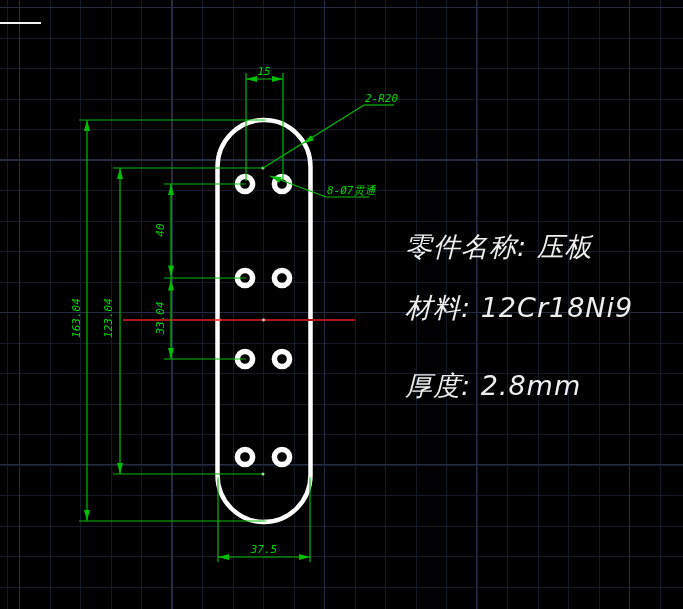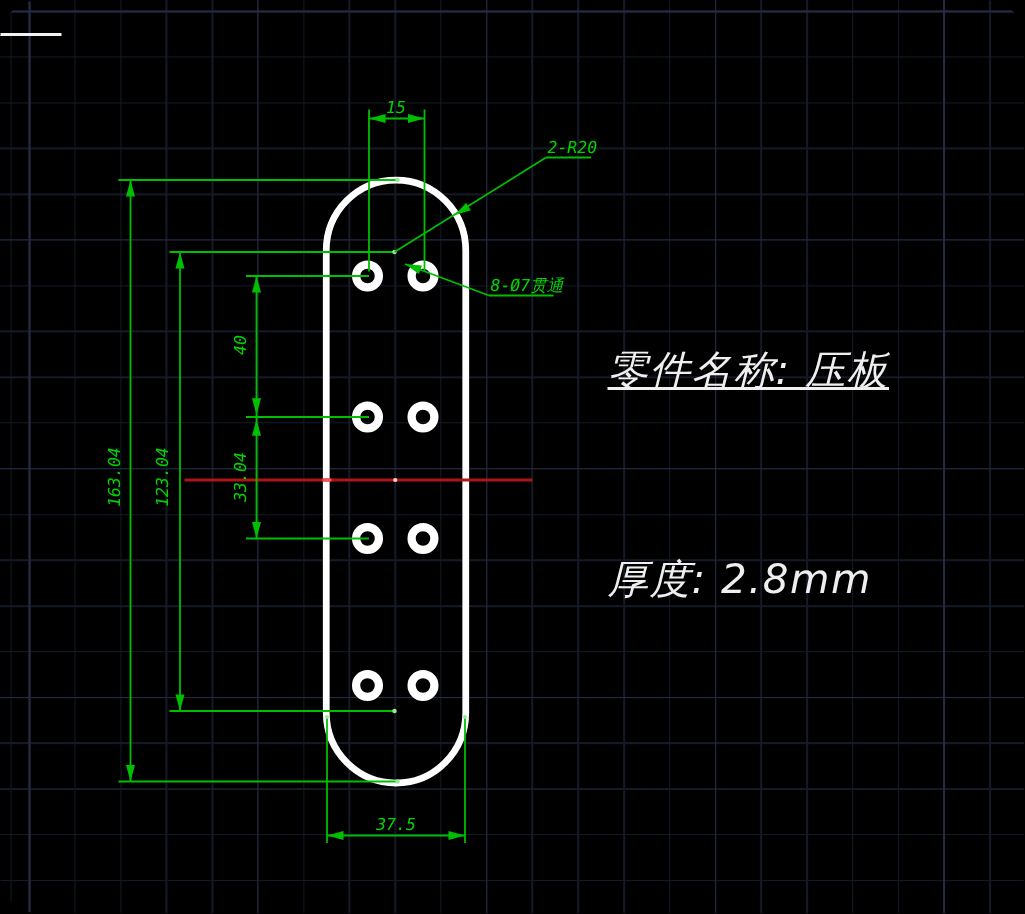--- a/index.html
+++ b/index.html
@@ -8,21 +8,20 @@
     width:683px;height:609px;
     overflow:hidden;
     background-color:#000;
     background-image:
       repeating-linear-gradient(to right, #242b42 0px, #242b42 1px, transparent 1px, transparent 152.5px),
       repeating-linear-gradient(to bottom, #242b42 0px, #242b42 1px, transparent 1px, transparent 152.5px),
       repeating-linear-gradient(to right, #151a28 0px, #151a28 1px, transparent 1px, transparent 30.5px),
       repeating-linear-gradient(to bottom, #151a28 0px, #151a28 1px, transparent 1px, transparent 30.5px);
     background-position:19px 7px;
     font-family:"DejaVu Sans", sans-serif;
-    border-radius:26px;
   }
   svg{position:absolute;left:0;top:0;}
   .outline{stroke:#ffffff;stroke-width:4.5;fill:none;}
   .hole{stroke:#ffffff;stroke-width:5.5;fill:none;}
   .dim{stroke:#00be00;stroke-width:1.2;fill:none;}
   .dimfill{fill:#00be00;stroke:none;}
   .dimdot{fill:#9ae89a;stroke:none;}
   .centerline{stroke:#b01515;stroke-width:2;fill:none;}
   .centerline-bright{stroke:#ff5050;stroke-width:2;fill:none;}
   .dimtext{
@@ -134,16 +133,17 @@
       <line class="dim" x1="218" y1="478" x2="218" y2="562"></line>
       <line class="dim" x1="310" y1="478" x2="310" y2="562"></line>
       <circle class="dimdot" cx="218" cy="478" r="1.3"></circle>
       <circle class="dimdot" cx="310" cy="478" r="1.3"></circle>
       <path class="dimfill" d="M0,0 L-11,3 L-11,-3 Z" transform="translate(218,557) rotate(180)"></path>
       <path class="dimfill" d="M0,0 L-11,3 L-11,-3 Z" transform="translate(310,557) rotate(0)"></path>
       <text class="dimtext" x="264" y="553" text-anchor="middle">37.5</text>
     </g>
   </svg>
 
-  <div class="partinfo" style="top:229px;text-decoration:underline;">零件名称: 压板</div>
+  <div class="partinfo" style="top:229px;">零件名称: 压板</div>
+  <div class="partinfo" style="top:290px;">材料: 12Cr18Ni9</div>
   <div class="partinfo" style="top:344px;margin-top:24px;">厚度: 2.8mm</div>
 
 </div>
 
 </body></html>

